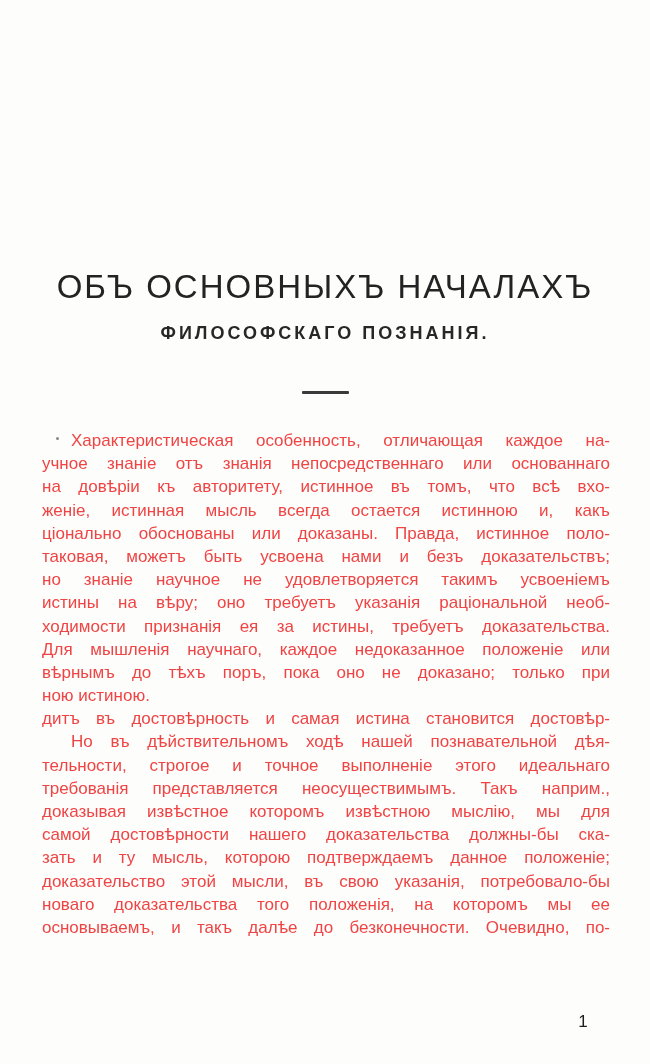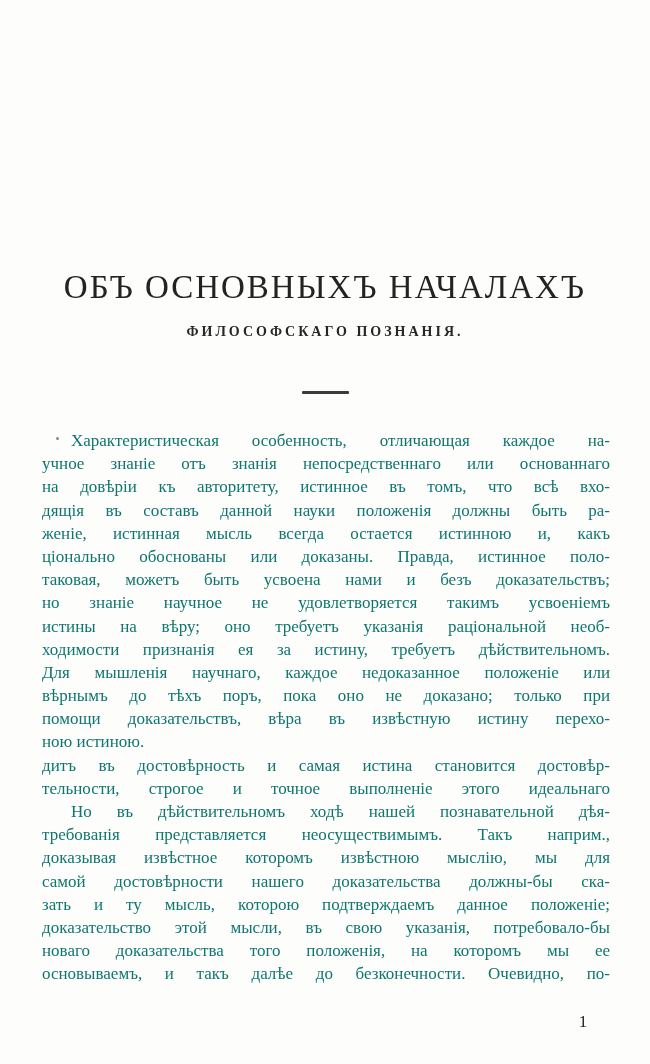--- a/index.html
+++ b/index.html
@@ -6,21 +6,21 @@
     margin: 0;
     padding: 0;
     background: #ffffff;
   }
   .page {
     position: relative;
     width: 650px;
     height: 1064px;
     background: #fdfdfc;
     overflow: hidden;
-    font-family: Liberation Serif, serif;
+    font-family: Liberation Sans, sans-serif;
     color: #1e1e1e;
   }
   .title {
     position: absolute;
     top: 270px;
     left: 0;
     width: 650px;
     margin: 0;
     text-align: center;
     font-size: 33px;
@@ -30,21 +30,21 @@
     white-space: nowrap;
     color: #232323;
   }
   .subtitle {
     position: absolute;
     top: 324px;
     left: 0;
     width: 650px;
     margin: 0;
     text-align: center;
-    font-size: 14px;
+    font-size: 18px;
     font-weight: 700;
     letter-spacing: 3px;
     line-height: 1.1;
     white-space: nowrap;
     color: #272727;
   }
   .rule {
     position: absolute;
     top: 391px;
     left: 302px;
@@ -64,21 +64,21 @@
   }
   .line {
     box-sizing: border-box;
     width: 568px;
     height: 23.2px;
     line-height: 23.2px;
     font-size: 17px;
     text-align: justify;
     text-align-last: justify;
     white-space: nowrap;
-    color: #0f766e;
+    color: #ef4444;
   }
   .line.nojust {
     text-align-last: left;
     white-space: normal;
   }
   .line.indent {
     padding-left: 29px;
   }
   .pageno {
     position: absolute;
@@ -106,36 +106,34 @@
 <div class="page">
   <h1 class="title">ОБЪ ОСНОВНЫХЪ НАЧАЛАХЪ</h1>
   <h2 class="subtitle">ФИЛОСОФСКАГО ПОЗНАНІЯ.</h2>
   <div class="rule"></div>
   <div class="speck"></div>
   <div class="text-block">
       <div class="para">
         <div class="line indent">Характеристическая особенность, отличающая каждое на-</div>
         <div class="line">учное знаніе отъ знанія непосредственнаго или основаннаго</div>
         <div class="line">на довѣріи къ авторитету, истинное въ томъ, что всѣ вхо-</div>
-        <div class="line">дящія въ составъ данной науки положенія должны быть ра-</div>
         <div class="line">женіе, истинная мысль всегда остается истинною и, какъ</div>
         <div class="line">ціонально обоснованы или доказаны. Правда, истинное поло-</div>
         <div class="line">таковая, можетъ быть усвоена нами и безъ доказательствъ;</div>
         <div class="line">но знаніе научное не удовлетворяется такимъ усвоеніемъ</div>
         <div class="line">истины на вѣру; оно требуетъ указанія раціональной необ-</div>
-        <div class="line">ходимости признанія ея за истину, требуетъ дѣйствительномъ.</div>
+        <div class="line">ходимости признанія ея за истины, требуетъ доказательства.</div>
         <div class="line">Для мышленія научнаго, каждое недоказанное положеніе или</div>
         <div class="line">вѣрнымъ до тѣхъ поръ, пока оно не доказано; только при</div>
-        <div class="line">помощи доказательствъ, вѣра въ извѣстную истину перехо-</div>
         <div class="line nojust">ною истиною.</div>
         <div class="line">дитъ въ достовѣрность и самая истина становится достовѣр-</div>
       </div>
       <div class="para">
+        <div class="line indent">Но въ дѣйствительномъ ходѣ нашей познавательной дѣя-</div>
         <div class="line">тельности, строгое и точное выполненіе этого идеальнаго</div>
-        <div class="line indent">Но въ дѣйствительномъ ходѣ нашей познавательной дѣя-</div>
         <div class="line">требованія представляется неосуществимымъ. Такъ наприм.,</div>
         <div class="line">доказывая извѣстное которомъ извѣстною мыслію, мы для</div>
         <div class="line">самой достовѣрности нашего доказательства должны-бы ска-</div>
         <div class="line">зать и ту мысль, которою подтверждаемъ данное положеніе;</div>
         <div class="line">доказательство этой мысли, въ свою указанія, потребовало-бы</div>
         <div class="line">новаго доказательства того положенія, на которомъ мы ее</div>
         <div class="line">основываемъ, и такъ далѣе до безконечности. Очевидно, по-</div>
       </div>
     </div>
   <div class="pageno">1</div>

